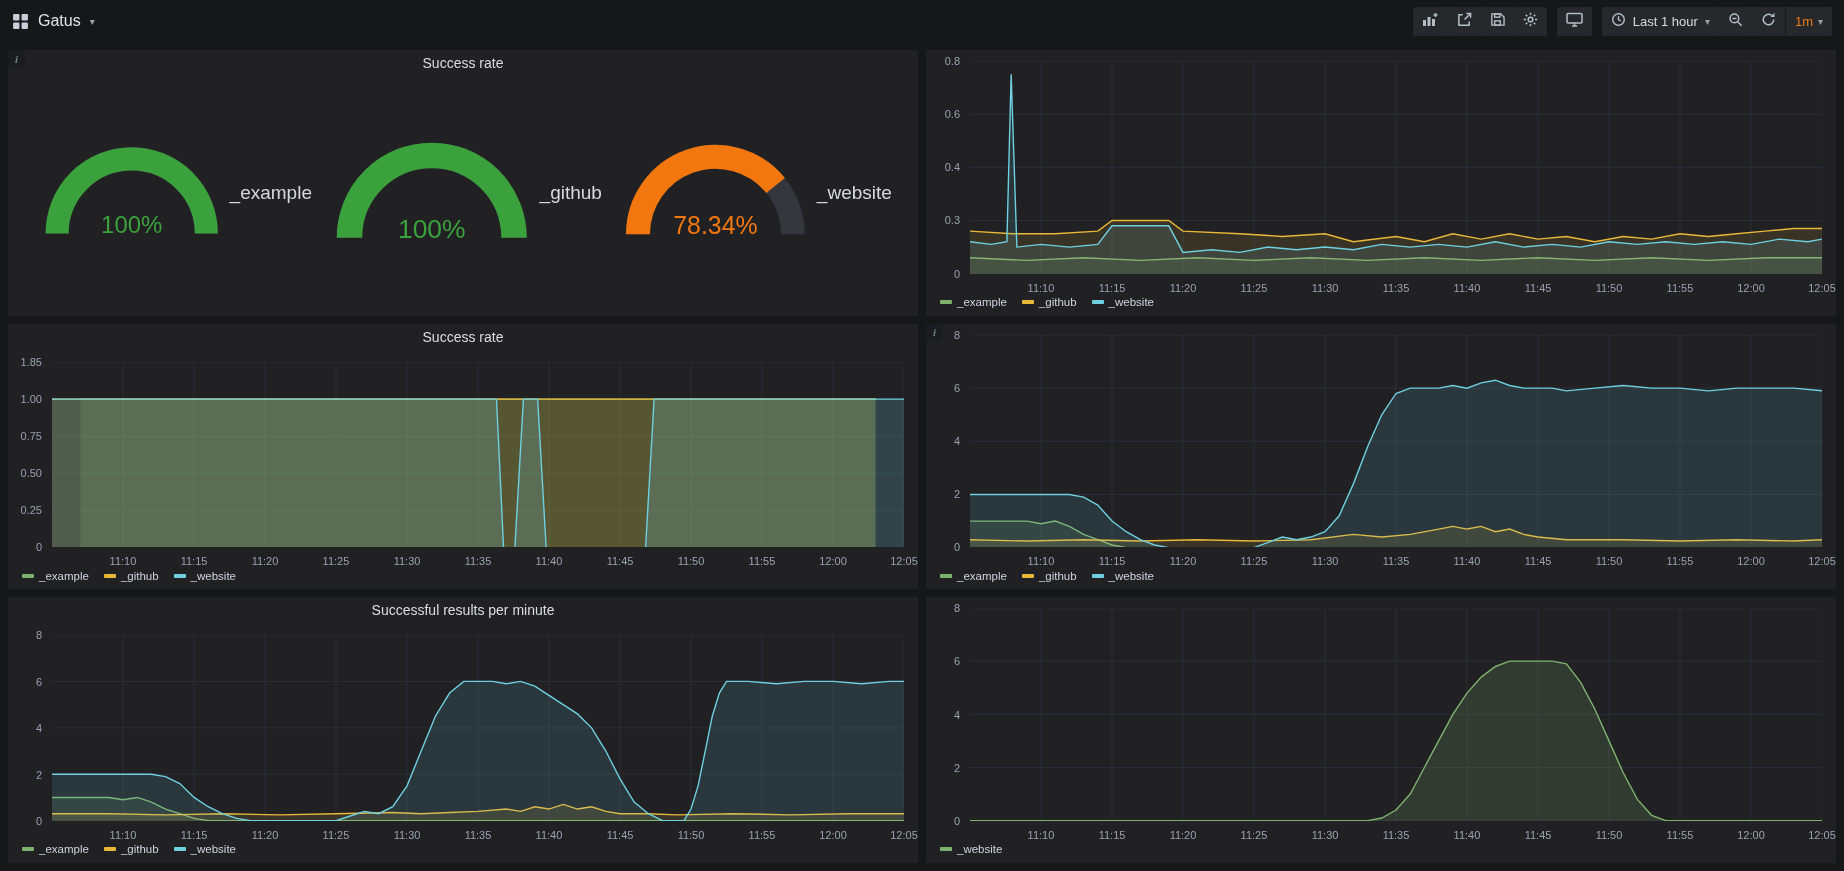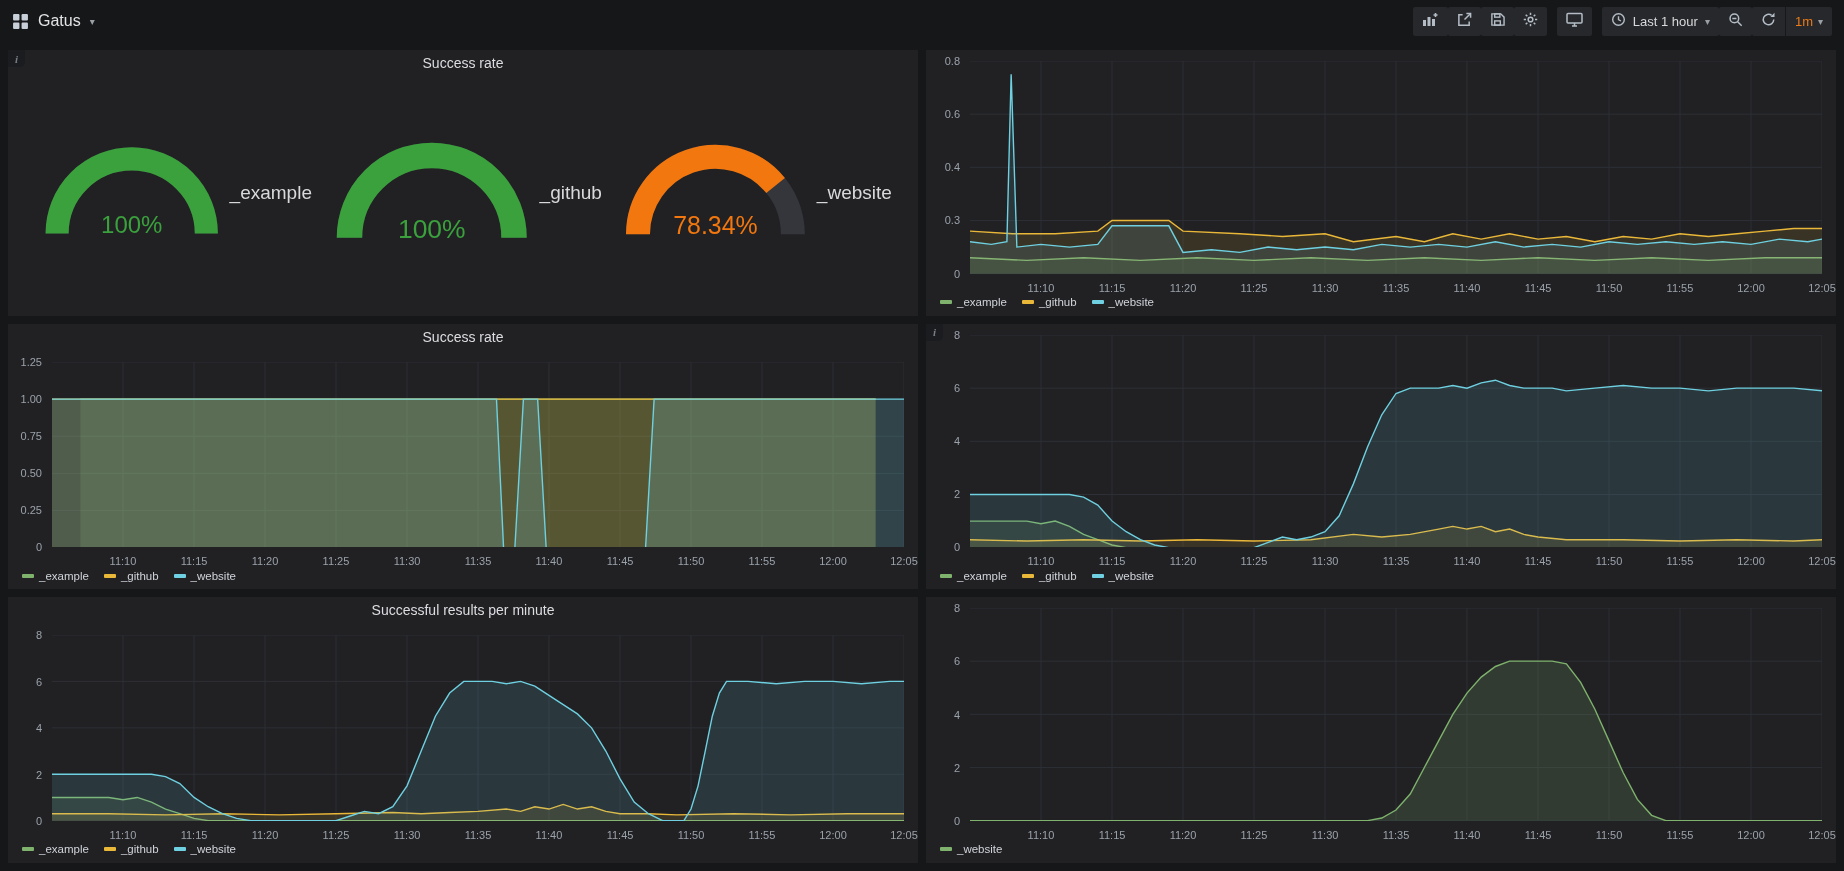--- a/index.html
+++ b/index.html
@@ -242,21 +242,21 @@
   <div class="panel">
     <div class="panel-title">Success rate</div>
     <div class="chart">
       <div class="plot-wrap">
           <div class="ycol">
             <div class="ylabel" style="top:100.00%">0</div>
             <div class="ylabel" style="top:80.00%">0.25</div>
             <div class="ylabel" style="top:60.00%">0.50</div>
             <div class="ylabel" style="top:40.00%">0.75</div>
             <div class="ylabel" style="top:20.00%">1.00</div>
-            <div class="ylabel" style="top:0.00%">1.25</div>
+            <div class="ylabel" style="top:0.00%">1.85</div>
           </div>
           <div class="plot">
             <svg viewBox="0 0 1000 1000" preserveAspectRatio="none">
               <line class="gl" x1="0" x2="1000" y1="1000" y2="1000"></line>
               <line class="gl" x1="0" x2="1000" y1="800" y2="800"></line>
               <line class="gl" x1="0" x2="1000" y1="600" y2="600"></line>
               <line class="gl" x1="0" x2="1000" y1="400" y2="400"></line>
               <line class="gl" x1="0" x2="1000" y1="199.99999999999994" y2="199.99999999999994"></line>
               <line class="gl" x1="0" x2="1000" y1="0" y2="0"></line>
               <line class="gl" x1="83.33333333333333" x2="83.33333333333333" y1="0" y2="1000"></line>

